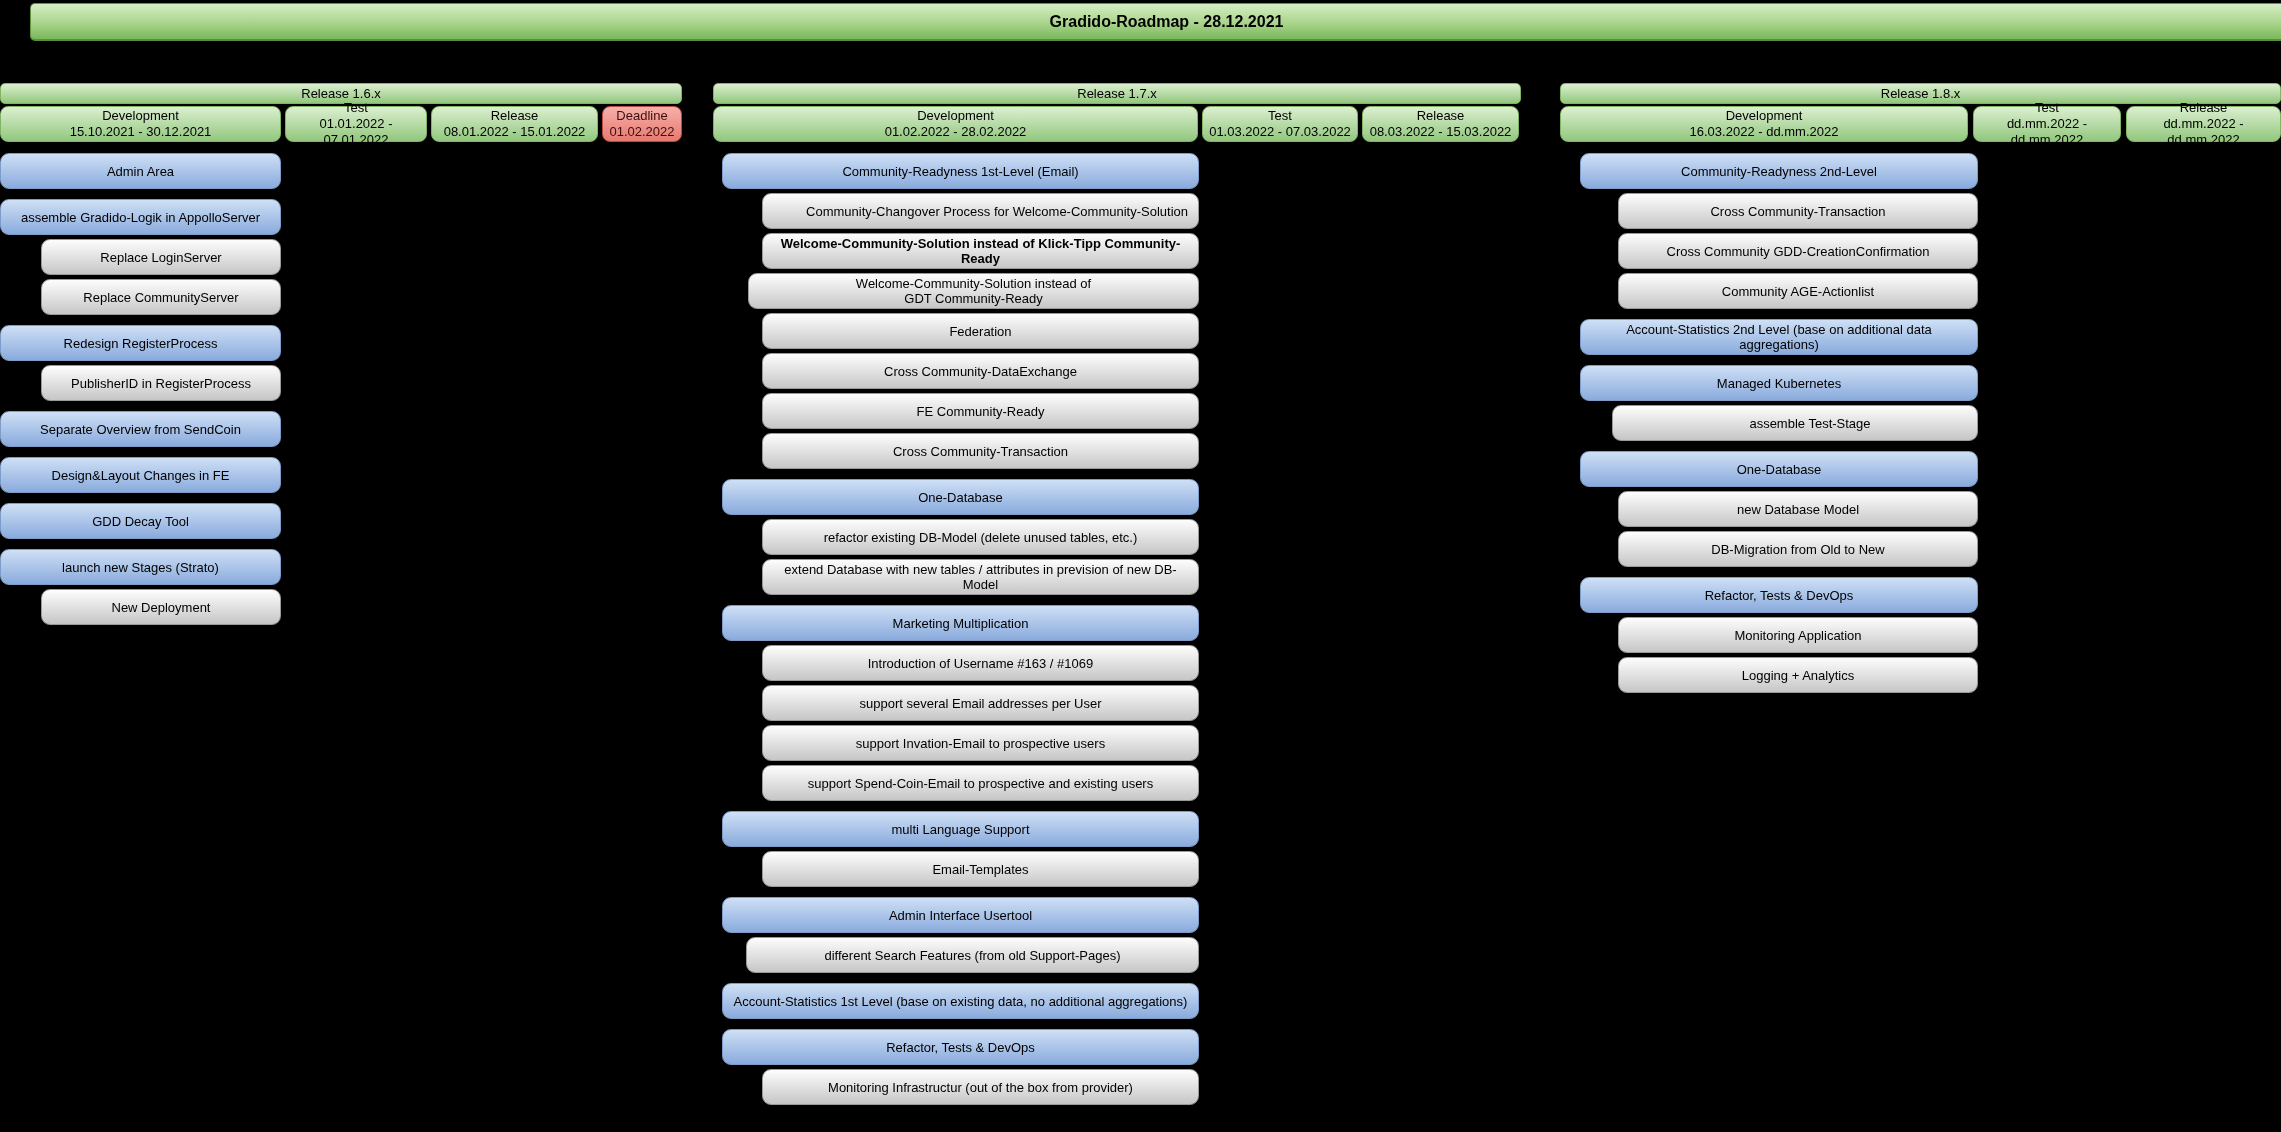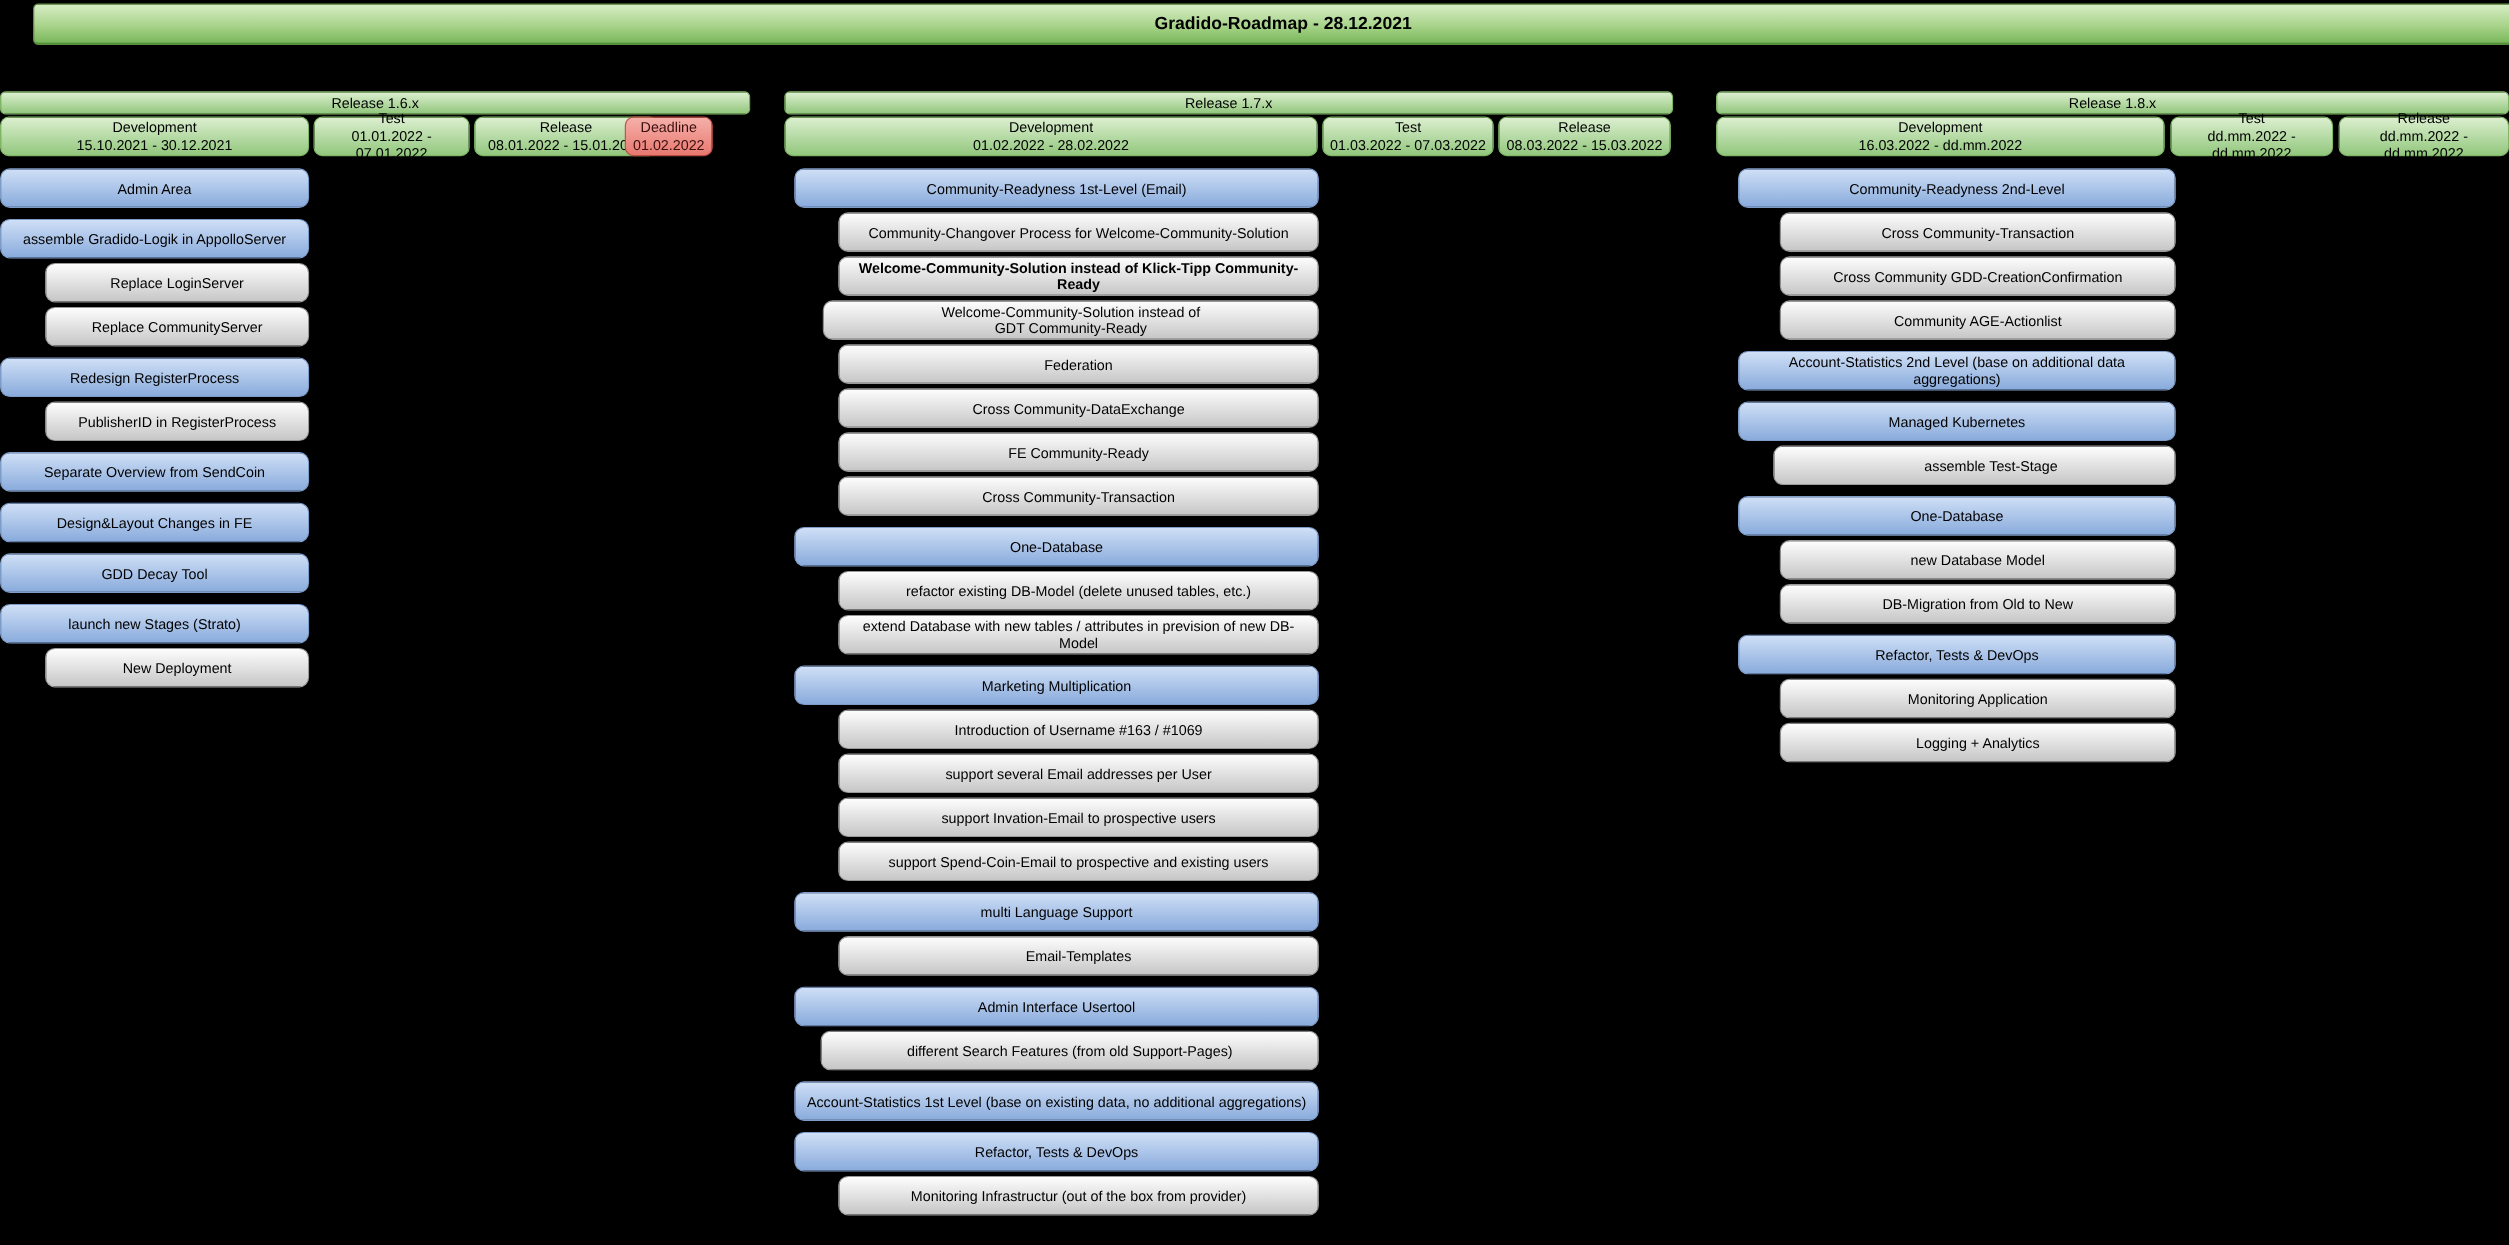--- a/index.html
+++ b/index.html
@@ -78,21 +78,21 @@
         <span>01.01.2022 - 07.01.2022</span>
       </div>
       <div class="notch top" style="left: 424px; top: 23px;"></div>
       <div class="notch bottom" style="left: 424px; top: 53px;"></div>
       <div class="phase" style="left: 431px; width: 167px;">
         <span>Release</span>
         <span>08.01.2022 - 15.01.2022</span>
       </div>
       <div class="notch top" style="left: 595px; top: 23px;"></div>
       <div class="notch bottom" style="left: 595px; top: 53px;"></div>
-      <div class="phase red" style="left: 568px; width: 80px;">
+      <div class="phase red" style="left: 602px; width: 80px;">
         <span>Deadline</span>
         <span>01.02.2022</span>
       </div>
       <div class="tasks" style="left: 0px; width: 281px;">
         <div class="group">
           <div class="task-box blue"><span>Admin Area</span></div>
         </div>
         <div class="group">
           <div class="task-box blue"><span>assemble Gradido-Logik in AppolloServer</span></div>
           <div class="task-box gray" style="margin-left: 41px;"><span>Replace LoginServer</span></div>
@@ -131,21 +131,21 @@
       </div>
       <div class="notch top" style="left: 642px; top: 23px;"></div>
       <div class="notch bottom" style="left: 642px; top: 53px;"></div>
       <div class="phase" style="left: 649px; width: 157px;">
         <span>Release</span>
         <span>08.03.2022 - 15.03.2022</span>
       </div>
       <div class="tasks" style="left: 9px; width: 477px;">
         <div class="group">
           <div class="task-box blue"><span>Community-Readyness 1st-Level (Email)</span></div>
-          <div class="task-box gray" style="margin-left: 40px;"><span>Community-Changover Process for Welcome-Community-Solution</span></div>
+          <div class="task-box gray" style="margin-left: 40px; justify-content: flex-end;"><span>Community-Changover Process for Welcome-Community-Solution</span></div>
           <div class="task-box gray" style="margin-left: 40px; font-weight: bold;"><span>Welcome-Community-Solution instead of Klick-Tipp Community-Ready</span></div>
           <div class="task-box gray" style="margin-left: 26px;"><span>Welcome-Community-Solution instead of
 GDT Community-Ready</span></div>
           <div class="task-box gray" style="margin-left: 40px;"><span>Federation</span></div>
           <div class="task-box gray" style="margin-left: 40px;"><span>Cross Community-DataExchange</span></div>
           <div class="task-box gray" style="margin-left: 40px;"><span>FE Community-Ready</span></div>
           <div class="task-box gray" style="margin-left: 40px;"><span>Cross Community-Transaction</span></div>
         </div>
         <div class="group">
           <div class="task-box blue"><span>One-Database</span></div>

